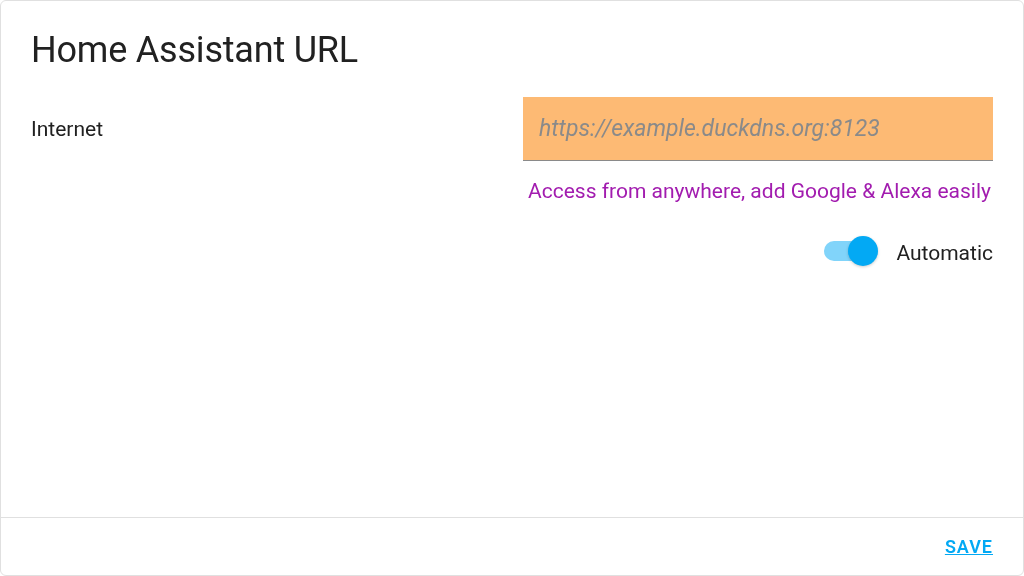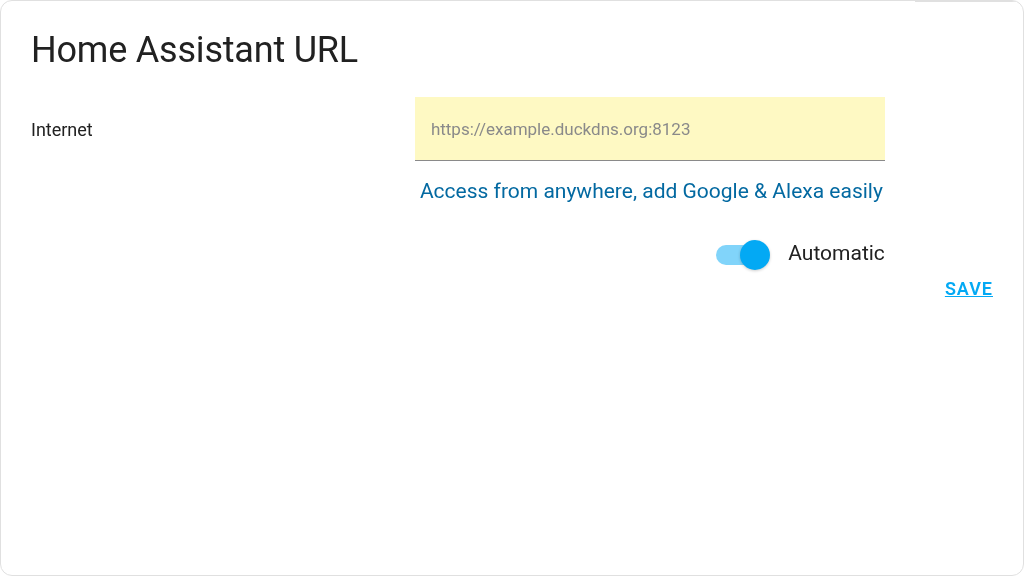--- a/index.html
+++ b/index.html
@@ -7,22 +7,23 @@
       width: 1024px;
       height: 576px;
       font-family: -apple-system, BlinkMacSystemFont, "Segoe UI", Roboto, "Helvetica Neue", Arial, sans-serif;
       background: #fff;
       color: #212121;
     }
     .card {
       width: 1024px;
       height: 576px;
       border: 1px solid #e0e0e0;
-      border-radius: 12px;
+      border-radius: 6px;
       display: flex;
+      flex-direction: column;
       background: #fff;
       overflow: hidden;
     }
     .card-body {
       flex: 1;
       padding: 28px 30px 20px 30px;
     }
     .title {
       font-size: 36px;
       font-weight: 400;
@@ -36,59 +37,60 @@
       color: #212121;
       margin-bottom: 52px;
     }
     .row {
       display: flex;
       align-items: center;
       margin-bottom: 18px;
     }
     .row-label {
       width: 50%;
-      font-size: 18px;
+      font-size: 21px;
       color: #212121;
     }
     .row-right {
       flex: 1;
       display: flex;
       justify-content: flex-end;
       align-items: center;
     }
     .text-input {
       width: 470px;
       height: 64px;
-      font-size: 17px;
+      font-size: 23px;
       padding: 0 16px;
       border: none;
-      background: #fef9c3;
+      background: #fdba74;
       border-bottom: 1px solid #8a8a8a;
       color: #6b6b6b;
       outline: none;
       font-family: inherit;
+      font-style: italic;
     }
     .text-input::placeholder {
       color: #8a8a8a;
     }
     .link-row {
       display: flex;
       justify-content: flex-end;
       margin-bottom: 38px;
       padding-right: 2px;
     }
     .link {
       font-size: 21px;
-      color: #0369a1;
+      color: #a21caf;
       text-decoration: none;
       cursor: pointer;
     }
     .toggle-wrap {
       display: flex;
-      align-items: flex-end;
+      align-items: flex-start;
       gap: 24px;
     }
     .toggle {
       position: relative;
       width: 48px;
       height: 20px;
       background: #81d4fa;
       border-radius: 10px;
       cursor: pointer;
     }

